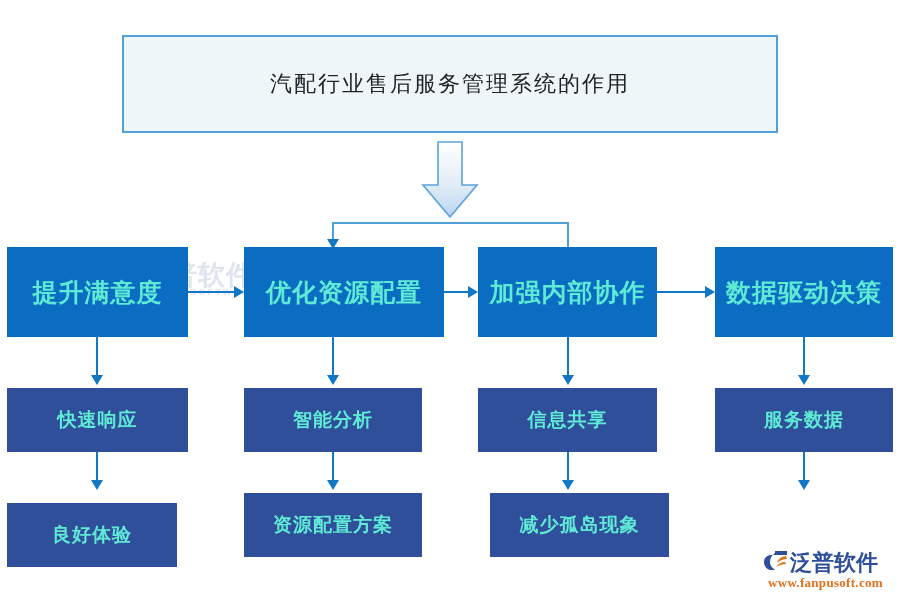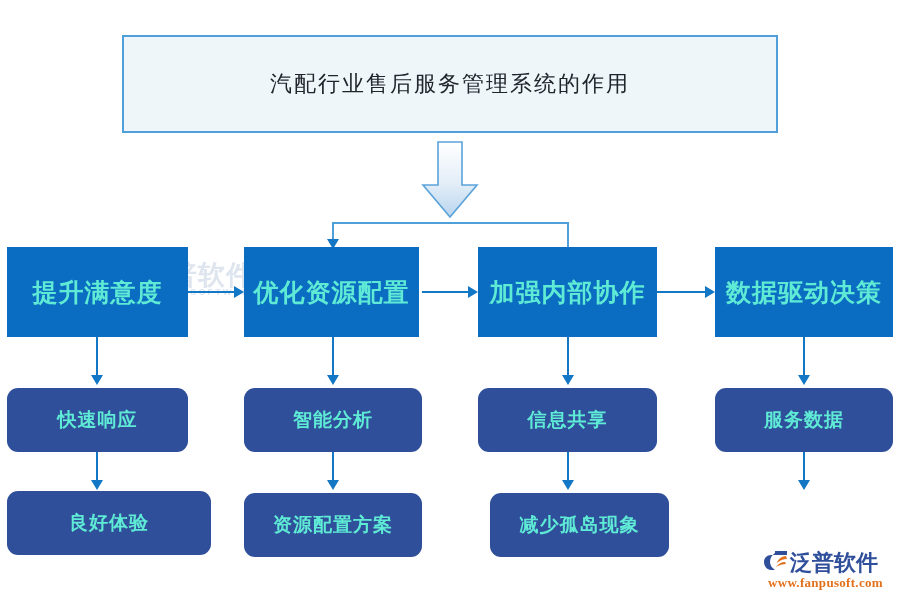--- a/index.html
+++ b/index.html
@@ -122,21 +122,20 @@
     background: #0a6dc2;
     font-size: 25px;
     font-weight: bold;
     letter-spacing: 1px;
   }
   .node.level2, .node.level3 {
     background: #2f4f9b;
     font-size: 19px;
     font-weight: bold;
     letter-spacing: 1px;
-    border-radius: 11px;
   }
 
   
   .line-v {
     position: absolute;
     width: 2px;
     background: #1277c4;
     z-index: 2;
   }
   .line-h {
@@ -233,21 +232,21 @@
   </svg>
 
   <div class="line-h light" style="left:332px; top:222px; width:237px;"></div>
   <div class="line-v light" style="left:332px; top:222px; height:24px;"></div>
   <div class="arrow-down" style="left:327px; top:239px;"></div>
   <div class="line-v light" style="left:567px; top:222px; height:26px;"></div>
 
   <div class="node level1" style="left:7px; top:247px; width:181px; height:90px;">
     <span>提升满意度</span>
   </div>
-  <div class="node level1" style="left:244px; top:247px; width:175px; height:90px;">
+  <div class="node level1" style="left:244px; top:247px; width:200px; height:90px;">
     <span>优化资源配置</span>
   </div>
   <div class="node level1" style="left:478px; top:247px; width:179px; height:90px;">
     <span>加强内部协作</span>
   </div>
   <div class="node level1" style="left:715px; top:247px; width:178px; height:90px;">
     <span>数据驱动决策</span>
   </div>
 
   <div class="line-h" style="left:188px; top:291px; width:46px;"></div>
@@ -289,21 +288,21 @@
 
   <div class="line-v" style="left:332px; top:452px; height:31px;"></div>
   <div class="arrow-down" style="left:327px; top:480px;"></div>
 
   <div class="line-v" style="left:567px; top:452px; height:31px;"></div>
   <div class="arrow-down" style="left:562px; top:480px;"></div>
 
   <div class="line-v" style="left:803px; top:452px; height:31px;"></div>
   <div class="arrow-down" style="left:798px; top:480px;"></div>
 
-  <div class="node level3" style="left:7px; top:491px; width:204px; height:64px;">
+  <div class="node level3" style="left:7px; top:503px; width:170px; height:64px;">
     <span>良好体验</span>
   </div>
   <div class="node level3" style="left:244px; top:493px; width:178px; height:64px;">
     <span>资源配置方案</span>
   </div>
   <div class="node level3" style="left:478px; top:493px; width:179px; height:64px;margin-left:12px;">
     <span>减少孤岛现象</span>
   </div>
 
   <div class="brand">

